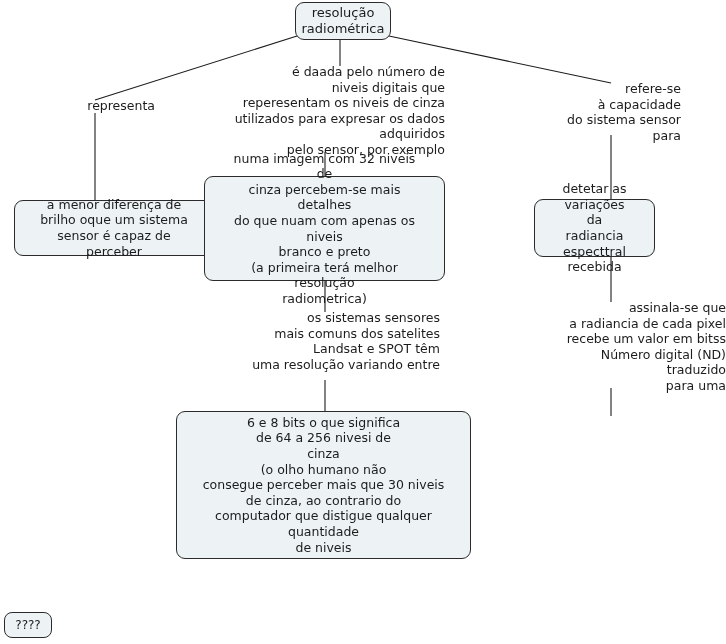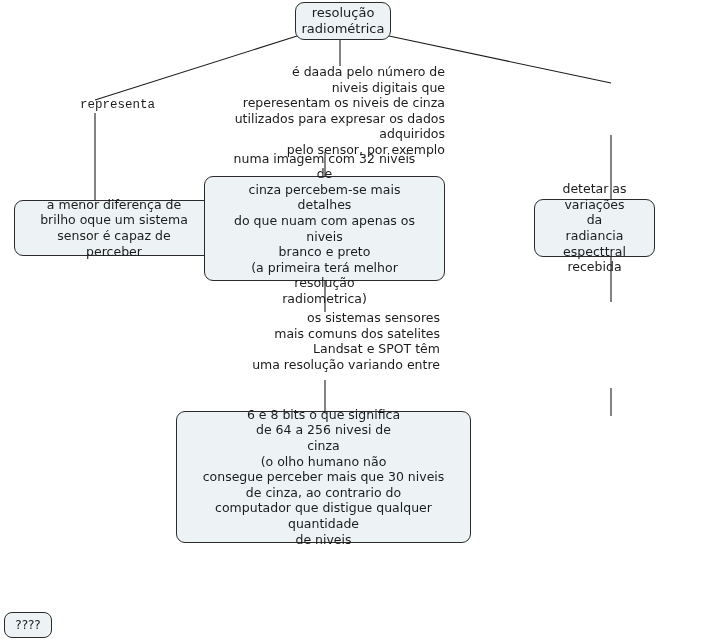--- a/index.html
+++ b/index.html
@@ -84,29 +84,33 @@
 
       <line x1="611" y1="257" x2="611" y2="302"></line>
 
       <line x1="611" y1="388" x2="611" y2="416"></line>
     </g>
   </svg>
 
   <div class="node root" style="left:295px; top:2px; width:96px; height:38px;">resolução
 radiométrica</div>
 
-  <div class="link-label" style="left:35px; top:98px; width:120px;font-family:Liberation Mono, monospace;">representa</div>
+  <div class="link-label" style="left:35px; top:98px; width:120px;">representa</div>
 
   <div class="link-label" style="left:205px; top:64px; width:240px;">é daada pelo número de
 niveis digitais que
 reperesentam os niveis de cinza
 utilizados para expresar os dados
 adquiridos
 pelo sensor, por exemplo</div>
 
+  <div class="link-label" style="left:541px; top:81px; width:140px;">refere-se
+à capacidade
+do sistema sensor
+para</div>
 
   <div class="node" style="left:14px; top:200px; width:200px; height:56px;">a menor diferença de
 brilho oque um sistema
 sensor é capaz de perceber</div>
 
   <div class="node" style="left:204px; top:176px; width:241px; height:105px;">numa imagem com 32 niveis de
 cinza percebem-se mais detalhes
 do que nuam com apenas os niveis
 branco e preto
 (a primeira terá melhor resolução
@@ -114,22 +118,28 @@
 
   <div class="node" style="left:534px; top:199px; width:121px; height:58px;">detetar as variações
 da radiancia
 especttral recebida</div>
 
   <div class="link-label" style="left:210px; top:310px; width:230px;">os sistemas sensores
 mais comuns  dos satelites
 Landsat e SPOT têm
 uma resolução variando entre</div>
 
+  <div class="link-label" style="left:496px; top:300px; width:230px;">assinala-se que
+a radiancia de cada pixel
+recebe um valor em bitss
+Número digital (ND)
+traduzido
+para uma</div>
 
-  <div class="node" style="left:176px; top:411px; width:295px; height:132px;">6 e 8 bits o que significa
+  <div class="node" style="left:176px; top:411px; width:295px; height:148px;">6 e 8 bits o que significa
 de 64 a 256 nivesi de
 cinza
 (o olho humano não
 consegue perceber mais que 30 niveis
 de cinza, ao contrario do
 computador que distigue qualquer quantidade
 de niveis</div>
 
 
   <div class="node tiny" style="left:4px; top:612px; width:48px; height:26px;">????</div>

